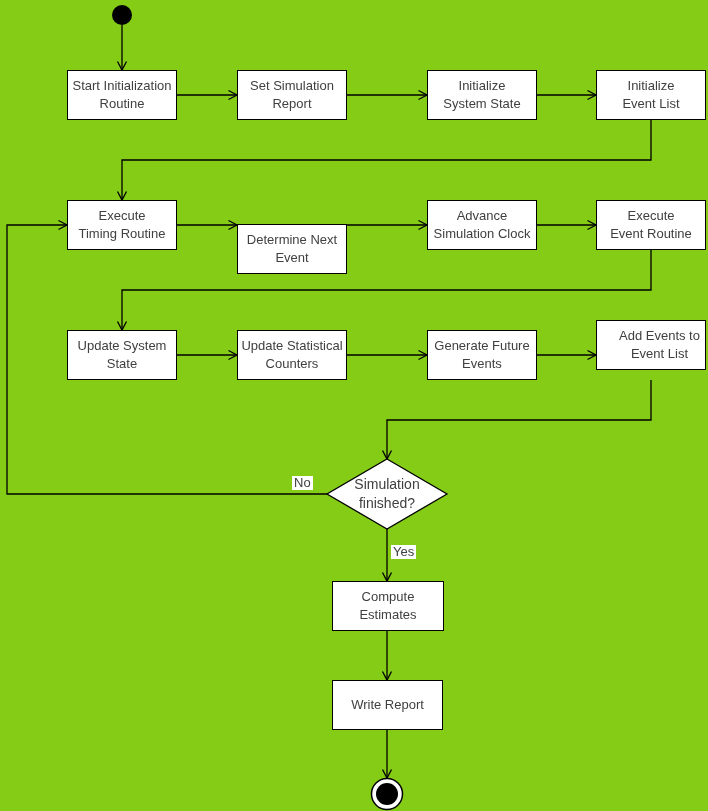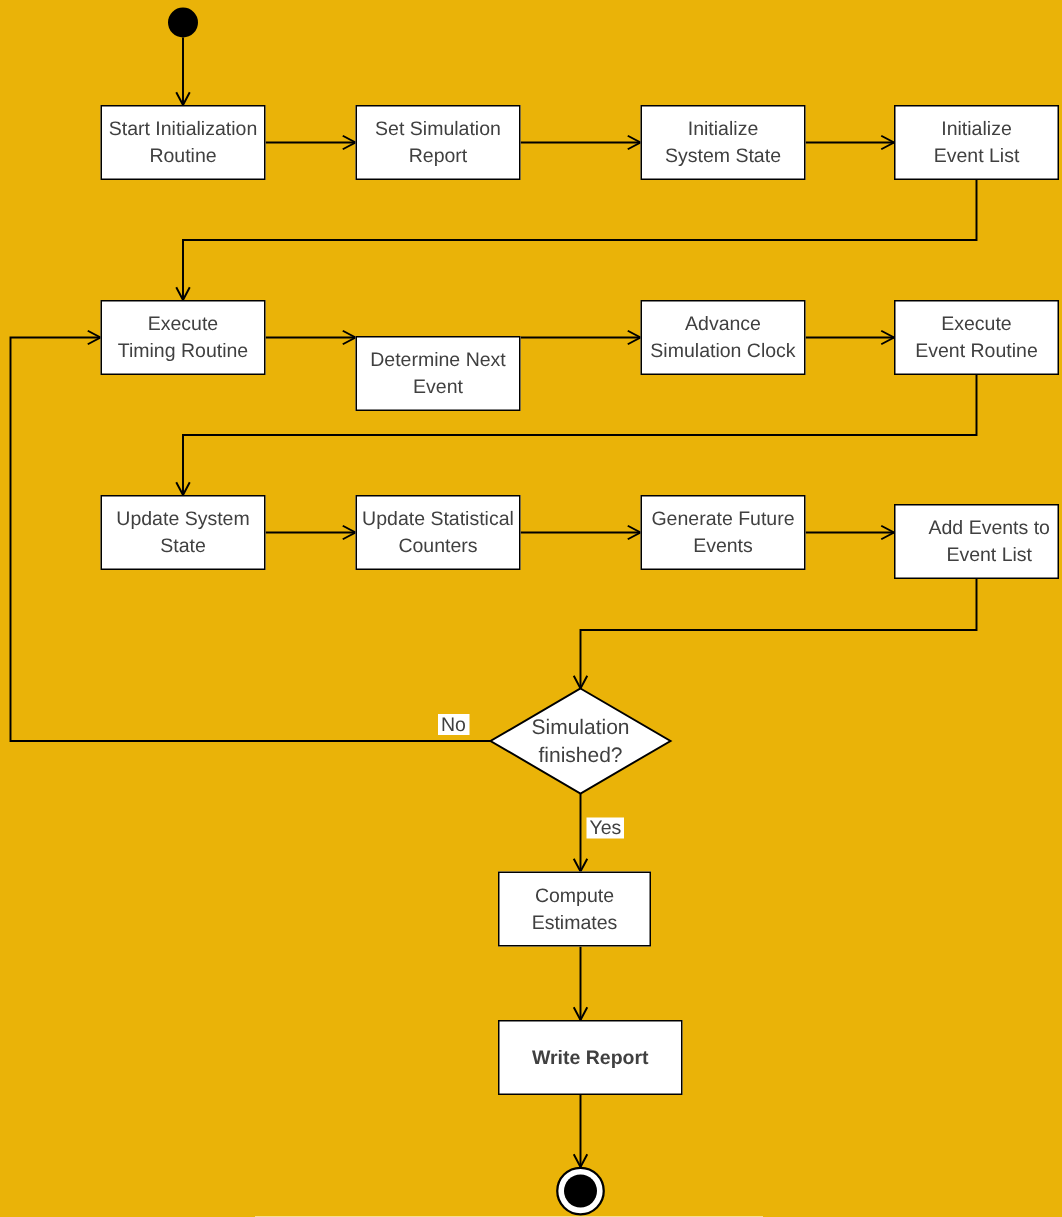--- a/index.html
+++ b/index.html
@@ -4,21 +4,21 @@
 <style>
   html, body {
     margin: 0;
     padding: 0;
     background: #ffffff;
   }
   .canvas {
     position: relative;
     width: 708px;
     height: 811px;
-    background: #eab308;
+    background: #84cc16;
     font-family: "Liberation Sans", sans-serif;
     overflow: hidden;
   }
   .connector-layer {
     position: absolute;
     top: 0;
     left: 0;
   }
   .edge {
     fill: none;
@@ -124,26 +124,26 @@
 Simulation Clock</div>
   <div class="node" style="left:596px; top:200px;">Execute
 Event Routine</div>
 
   <div class="node" style="left:67px;  top:330px;">Update System
 State</div>
   <div class="node" style="left:237px; top:330px;">Update Statistical
 Counters</div>
   <div class="node" style="left:427px; top:330px;">Generate Future
 Events</div>
-  <div class="node" style="left:596px; top:336px;padding-left:17px;">Add Events to
+  <div class="node" style="left:596px; top:320px;padding-left:17px;">Add Events to
 Event List</div>
 
   <div class="decision-label">Simulation
 finished?</div>
 
   <span class="edge-label no">No</span>
   <span class="edge-label yes">Yes</span>
 
-  <div class="node" style="left:332px; top:581px; width:102px;">Compute
+  <div class="node" style="left:332px; top:581px; width:112px;">Compute
 Estimates</div>
-  <div class="node" style="left:332px; top:680px; width:123px;font-weight:bold;">Write Report</div>
+  <div class="node" style="left:332px; top:680px; width:111px;">Write Report</div>
 
 </div>
 
 </body></html>

